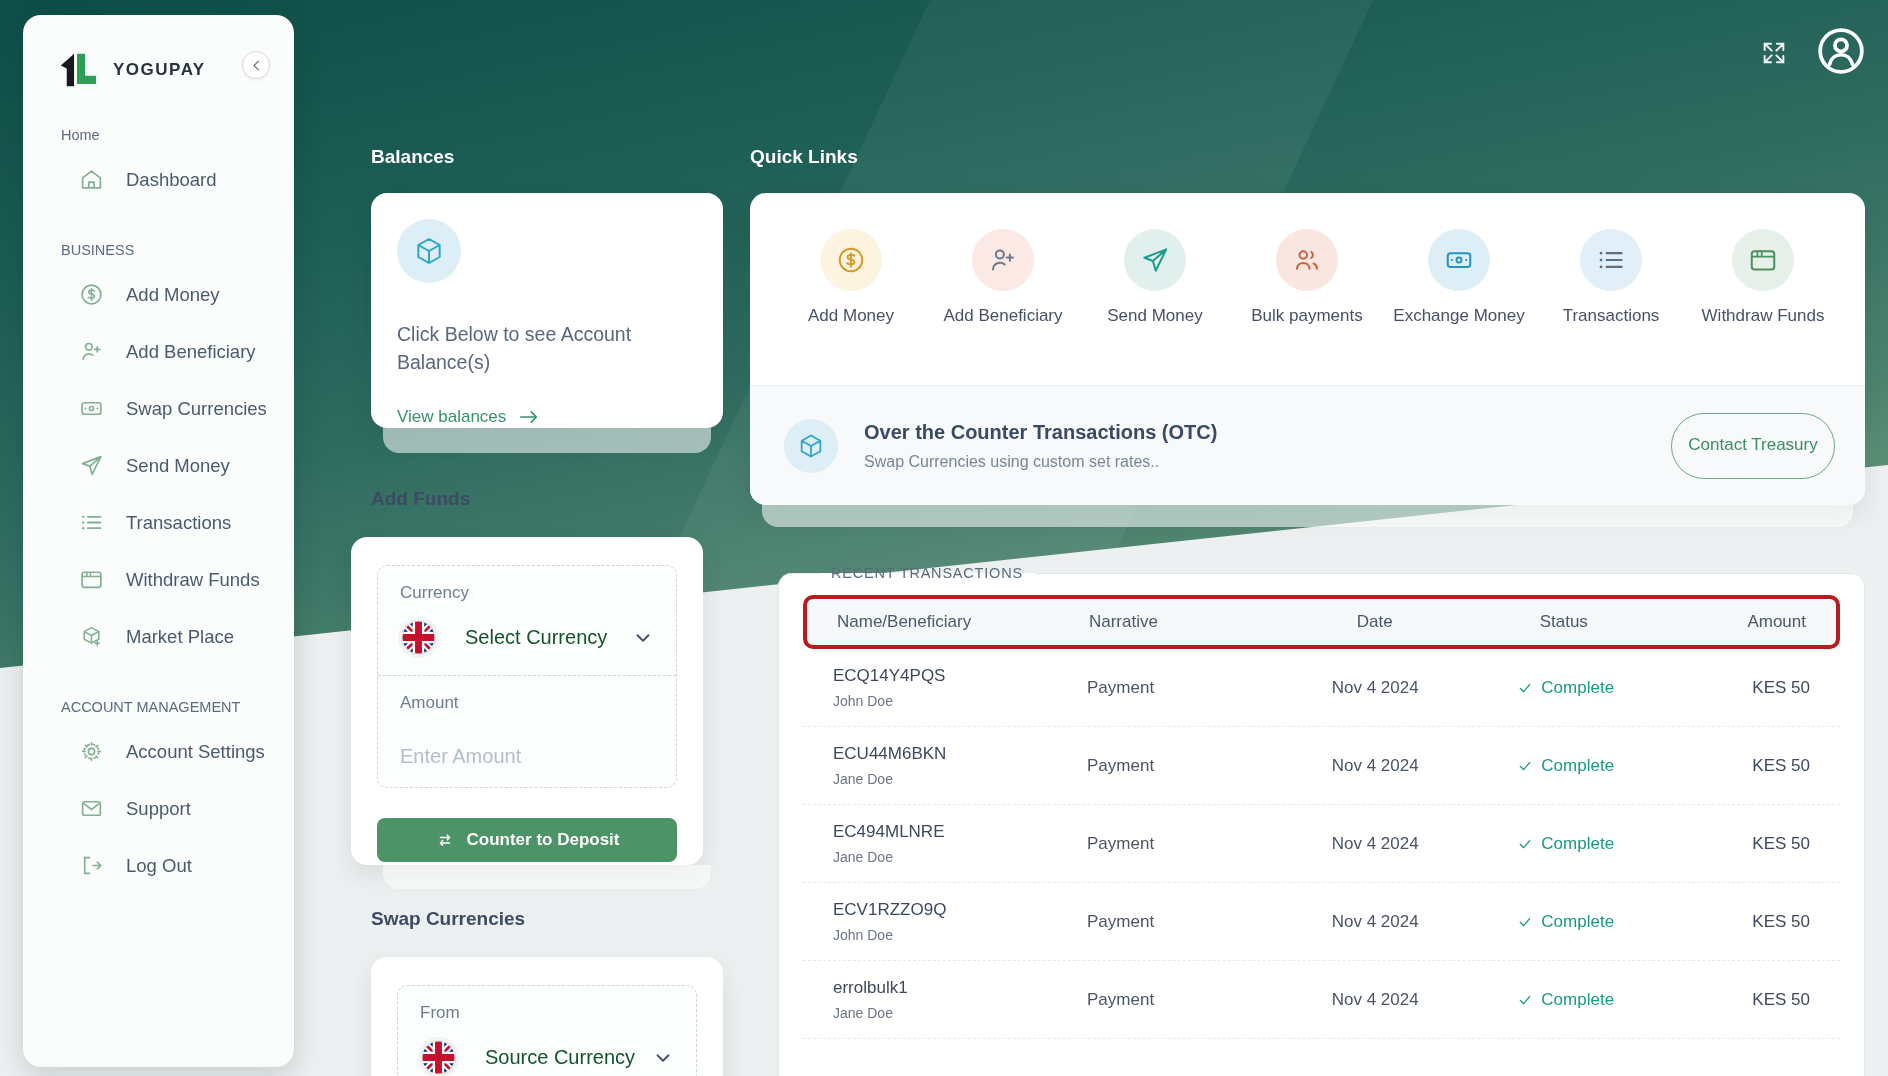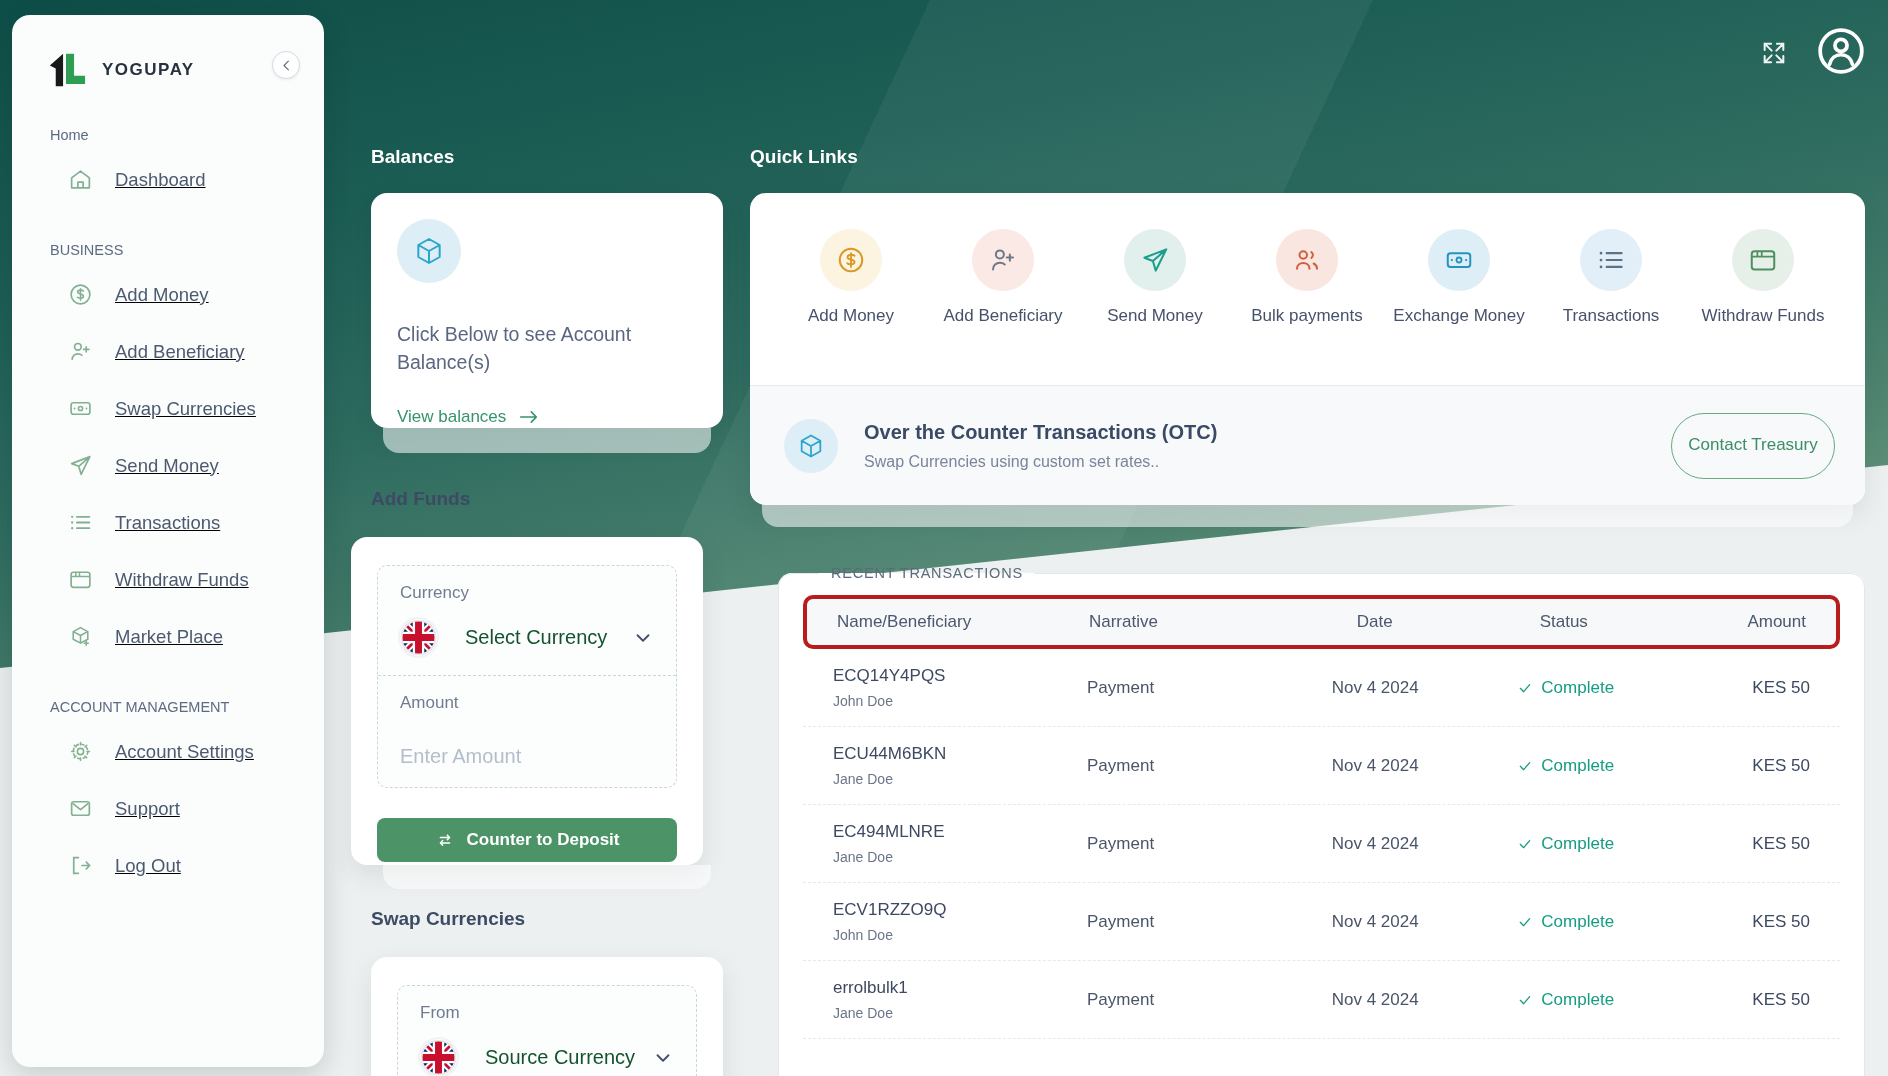--- a/index.html
+++ b/index.html
@@ -7,32 +7,32 @@
   body { font-family:"Liberation Sans", sans-serif; background:#edf0f1; overflow:hidden; position:relative; }
 
   
   .bg-band { position:absolute; top:0; left:0; width:1888px; height:700px;
     background:linear-gradient(168deg,#0e4e48 0%,#1c5d54 26%,#2f6c60 48%,#4c826e 70%,#6f9c80 88%,#8aad8f 100%);
     clip-path:polygon(0 0,100% 0,100% 465px,0 668px); }
   .bg-band:after { content:""; position:absolute; inset:0;
     background:linear-gradient(115deg,transparent 42%,rgba(255,255,255,.05) 42%,rgba(255,255,255,.05) 62%,transparent 62%); }
 
   
-  .sidebar { position:absolute; left:12px; top:15px; width:312px; height:1052px; background:#fbfcfc;
+  .sidebar { position:absolute; left:23px; top:15px; width:271px; height:1052px; background:#fbfcfc;
     border-radius:18px; box-shadow:0 8px 28px rgba(10,40,35,.18); padding:26px 8px 0 0; z-index:5; }
   .brand-row { display:flex; align-items:center; padding:6px 18px 0 32px; position:relative; }
   .brand-name { font-size:17px; font-weight:700; letter-spacing:1.5px; color:#28313f; margin-left:14px; }
   .collapse-btn { position:absolute; right:16px; top:10px; width:28px; height:28px; border-radius:50%;
     background:#fff; border:1px solid #d6dce2; color:#5c6b7d; display:flex; align-items:center; justify-content:center;
     box-shadow:0 1px 3px rgba(0,0,0,.08); cursor:pointer; }
   .section-label { font-size:14.5px; color:#5d6b82; padding-left:38px; margin-top:34px; }
   .nav-item { display:flex; align-items:center; height:57px; padding-left:56px; cursor:pointer; color:#4c5a70; }
   .nav-item .nv-icon { width:25px; height:25px; color:#82b091; margin-right:22px; flex:0 0 auto; }
   .nav-item .nv-label { font-size:18.5px; }
-  .nav-group { margin-top:8px;text-decoration:underline; }
+  .nav-group { margin-top:8px; }
 
   
   .expand-btn { position:absolute; left:1760px; top:39px; width:28px; height:28px; color:#eef6f3; cursor:pointer; }
   .avatar-btn { position:absolute; left:1816px; top:26px; width:50px; height:50px; border-radius:50%;
     color:#ffffff; cursor:pointer; }
 
   
   .sect-title-light { position:absolute; color:#fff; font-size:19px; font-weight:700; }
   .sect-title-dark  { position:absolute; color:#3d4a63; font-size:19px; font-weight:700; }
 

